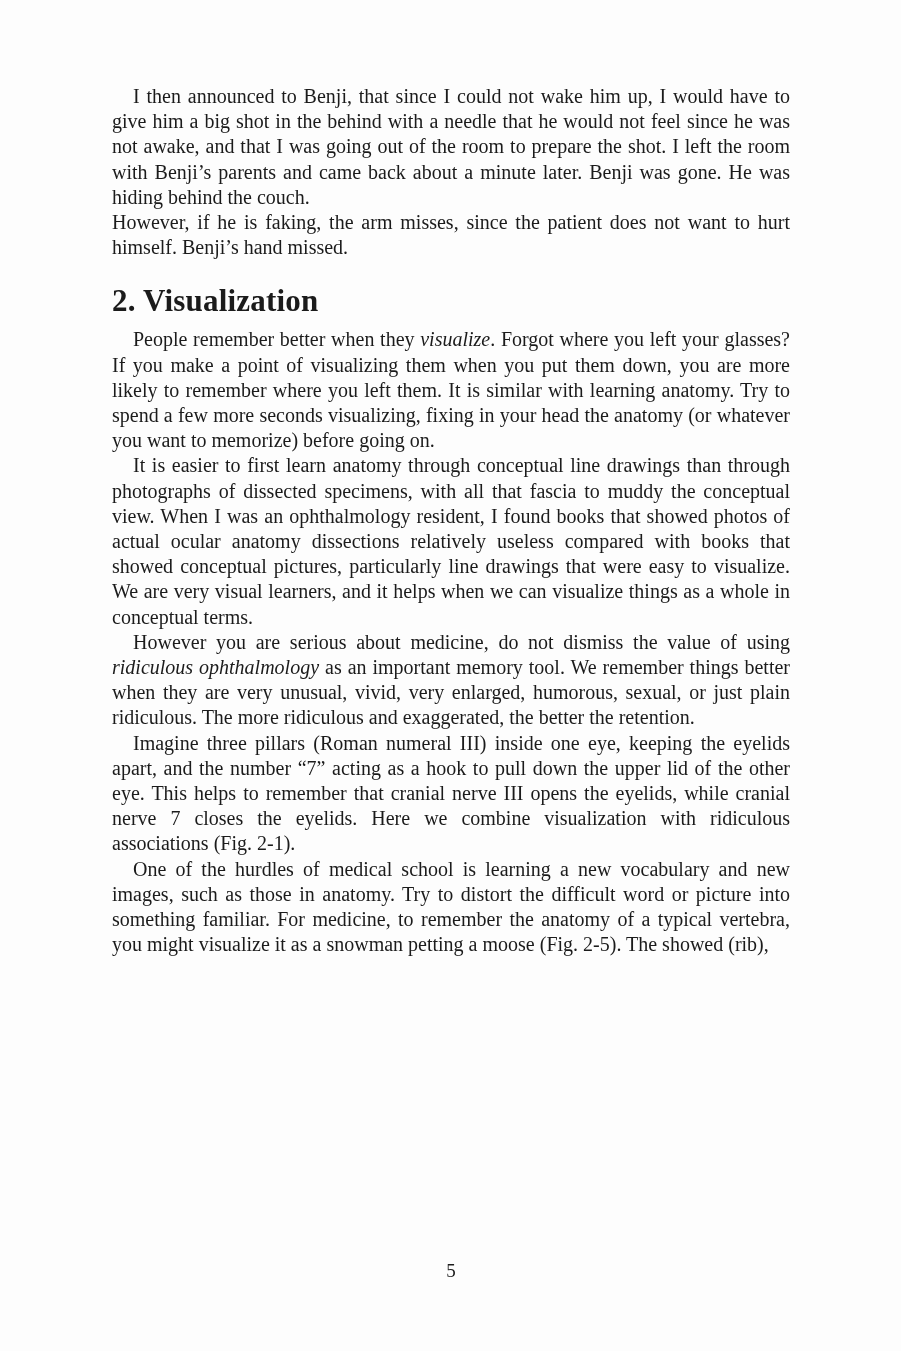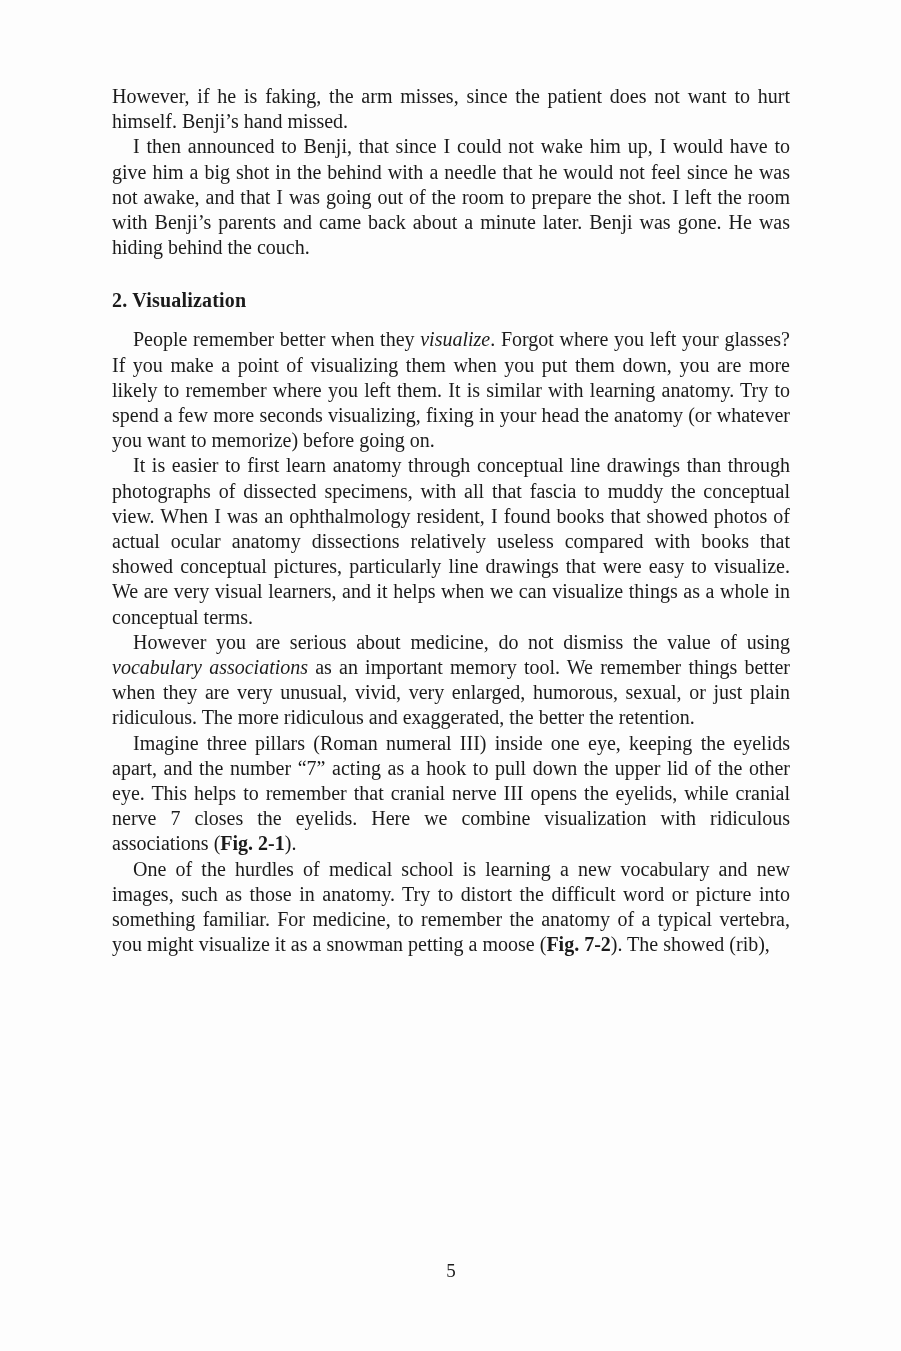--- a/index.html
+++ b/index.html
@@ -27,66 +27,66 @@
   }
   p.para {
     margin: 0;
     padding: 0;
     text-indent: 21px;
   }
   p.para.no-indent {
     text-indent: 0;
   }
   h2.heading {
-    font-size: 20px;
+    font-size: 31px;
     line-height: 27px;
     font-weight: 700;
     margin: 27px 0 13px 0;
     text-align: left;
     text-indent: 0;
     letter-spacing: 0.2px;
   }
   .ital { font-style: italic; }
-  .bold { font-weight: 700; font-style: normal; }
+  .bold { font-weight: 400; font-style: normal; }
   .page-footer {
     position: absolute;
     left: 112px;
     top: 1258px;
     width: 678px;
     text-align: center;
     font-size: 19px;
     line-height: 25px;
   }
 </style>
 </head>
 <body>
 
 <div class="page">
 
   <main class="text-block">
 
+    <p class="para">I then announced to Benji, that since I could not wake him up, I would have to give him a big shot in the behind with a needle that he would not feel since he was not awake, and that I was going out of the room to prepare the shot. I left the room with Benji’s parents and came back about a minute later. Benji was gone. He was hiding behind the couch.</p>
+
     <p class="para no-indent">However, if he is faking, the arm misses, since the patient does not want to hurt himself. Benji’s hand missed.</p>
-
-    <p class="para">I then announced to Benji, that since I could not wake him up, I would have to give him a big shot in the behind with a needle that he would not feel since he was not awake, and that I was going out of the room to prepare the shot. I left the room with Benji’s parents and came back about a minute later. Benji was gone. He was hiding behind the couch.</p>
 
 
     <h2 class="heading">2. Visualization</h2>
 
     <p class="para"><span>People remember better when they </span><span class="ital">visualize</span><span>. Forgot where you left your glasses? If you make a point of visualizing them when you put them down, you are more likely to remember where you left them. It is similar with learning anatomy. Try to spend a few more seconds visualizing, fixing in your head the anatomy (or whatever you want to memorize) before going on.</span></p>
 
     <p class="para">It is easier to first learn anatomy through conceptual line drawings than through photographs of dissected specimens, with all that fascia to muddy the conceptual view. When I was an ophthalmology resident, I found books that showed photos of actual ocular anatomy dissections relatively useless compared with books that showed conceptual pictures, particularly line drawings that were easy to visualize. We are very visual learners, and it helps when we can visualize things as a whole in conceptual terms.</p>
 
 
-    <p class="para"><span>However you are serious about medicine, do not dismiss the value of using </span><span class="ital">vocabulary associations</span><span> as an important memory tool. We remember things better when they are very unusual, vivid, very enlarged, humorous, sexual, or just plain ridiculous. The more ridiculous and exaggerated, the better the retention.</span></p>
+    <p class="para"><span>However you are serious about medicine, do not dismiss the value of using </span><span class="ital">ridiculous ophthalmology</span><span> as an important memory tool. We remember things better when they are very unusual, vivid, very enlarged, humorous, sexual, or just plain ridiculous. The more ridiculous and exaggerated, the better the retention.</span></p>
 
     <p class="para"><span>Imagine three pillars (Roman numeral III) inside one eye, keeping the eyelids apart, and the number “7” acting as a hook to pull down the upper lid of the other eye. This helps to remember that cranial nerve III opens the eyelids, while cranial nerve 7 closes the eyelids. Here we combine visualization with ridiculous associations (</span><span class="bold">Fig. 2-1</span><span>).</span></p>
 
 
 
-    <p class="para"><span>One of the hurdles of medical school is learning a new vocabulary and new images, such as those in anatomy. Try to distort the difficult word or picture into something familiar. For medicine, to remember the anatomy of a typical vertebra, you might visualize it as a snowman petting a moose (</span><span class="bold">Fig. 7-2</span><span>). The showed (rib),</span></p>
+    <p class="para"><span>One of the hurdles of medical school is learning a new vocabulary and new images, such as those in anatomy. Try to distort the difficult word or picture into something familiar. For medicine, to remember the anatomy of a typical vertebra, you might visualize it as a snowman petting a moose (</span><span class="bold">Fig. 2-5</span><span>). The showed (rib),</span></p>
 
   </main>
 
   <footer class="page-footer">
     <span>5</span>
   </footer>
 
 </div>
 
 </body></html>

